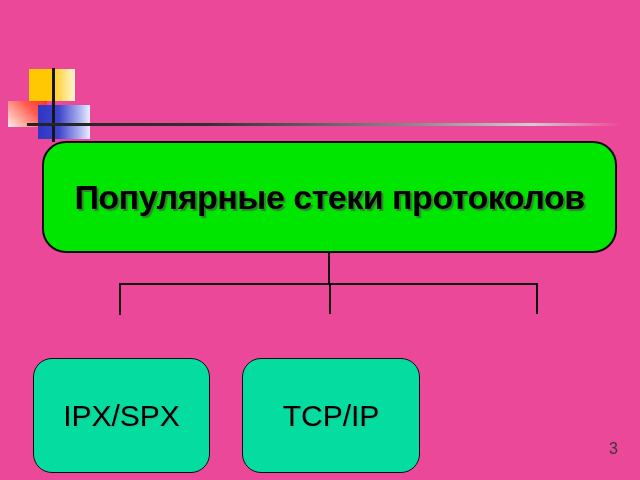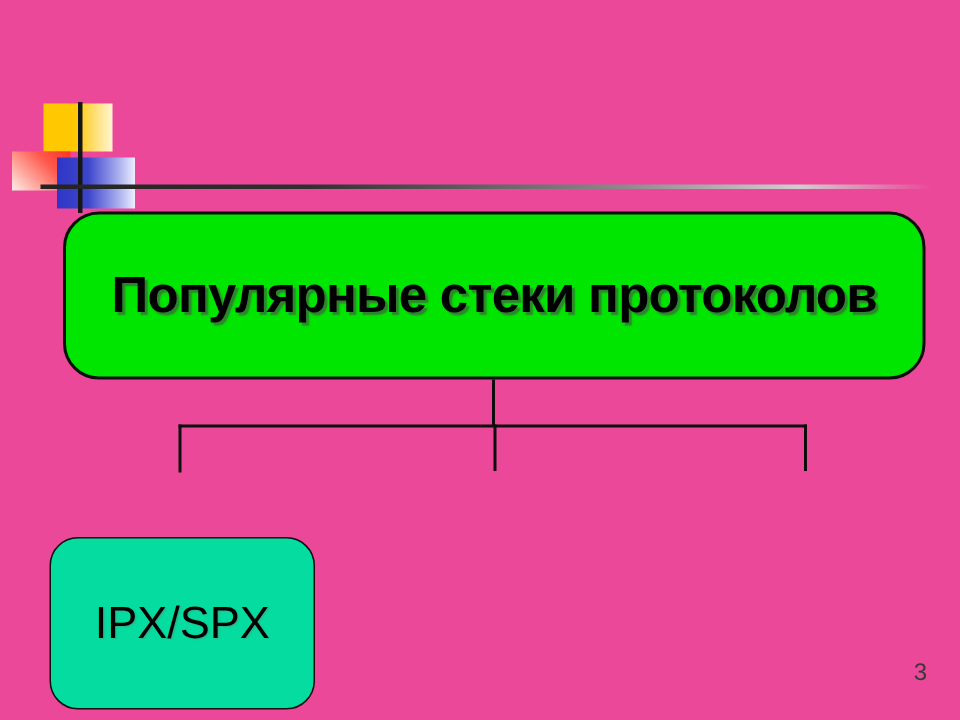--- a/index.html
+++ b/index.html
@@ -121,16 +121,19 @@
 
   <div class="connector conn-root-drop"></div>
   <div class="connector conn-horizontal"></div>
   <div class="connector conn-drop-1"></div>
   <div class="connector conn-drop-2"></div>
   <div class="connector conn-drop-3"></div>
 
   <div class="child-node node-1">
     <span class="label">IPX/SPX</span>
   </div>
+  <div class="child-node node-2">
+    <span class="label">TCP/IP</span>
+  </div>
 
   <div class="page-number">3</div>
 
 </div>
 
 </body></html>

